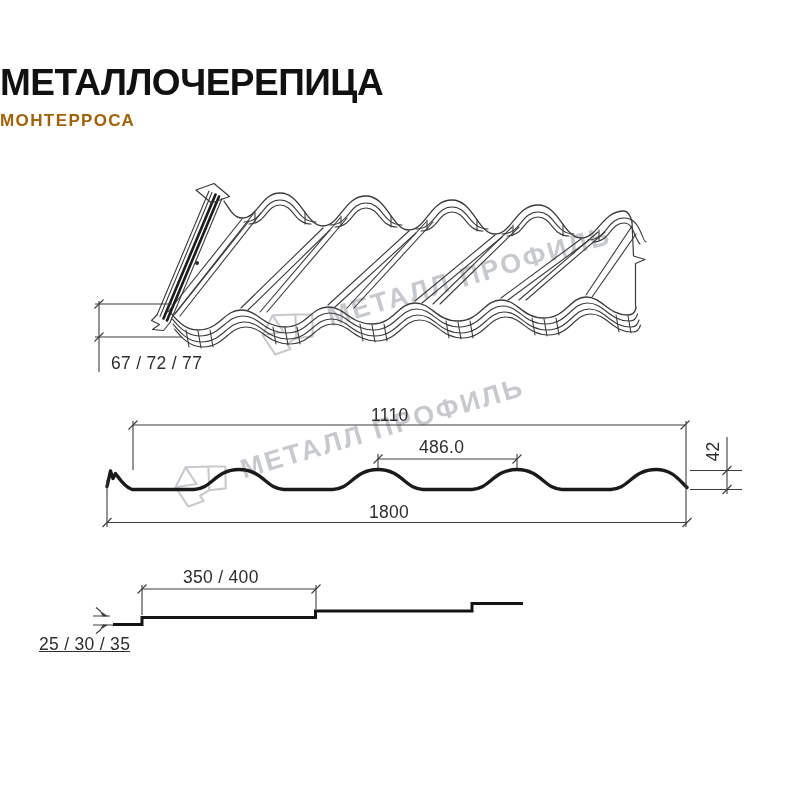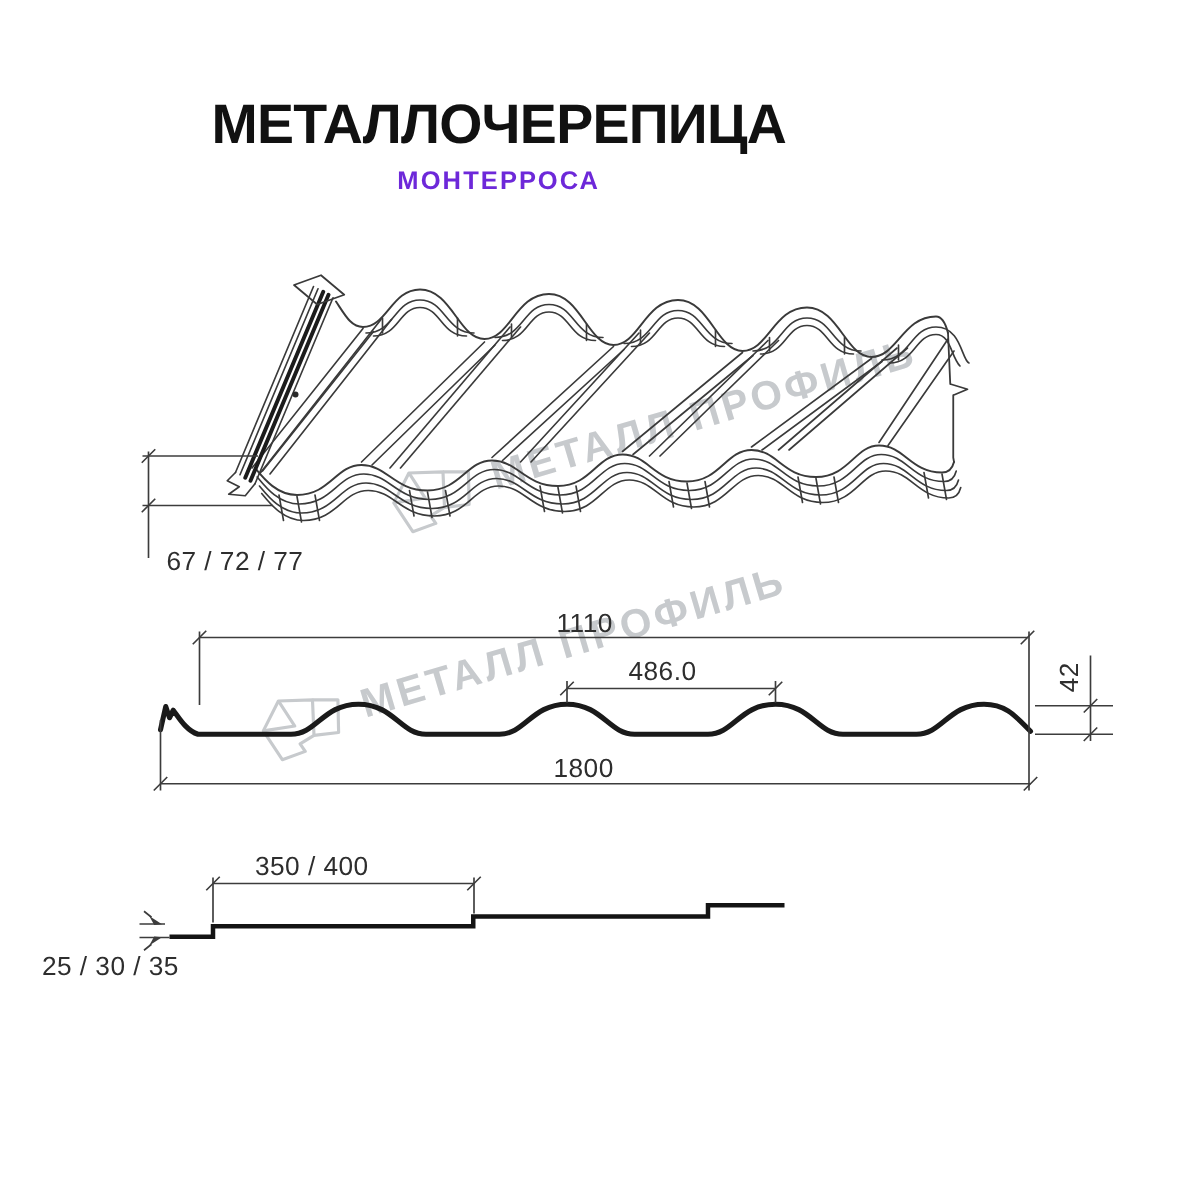--- a/index.html
+++ b/index.html
@@ -1,27 +1,27 @@
 <!DOCTYPE html>
 <html><head>
 <meta charset="utf-8">
 <style>
   html,body{margin:0;padding:0;}
   body{
     width:800px;height:800px;background:#ffffff;position:relative;
     font-family:"Liberation Sans","DejaVu Sans",sans-serif;overflow:hidden;
   }
-  .header{position:absolute;left:16px;top:0;width:633px;text-align:center;z-index:3;}
+  .header{position:absolute;left:0;top:0;width:633px;text-align:left;z-index:3;}
   .title{
     margin-top:64px;font-size:37px;font-weight:800;letter-spacing:-0.5px;
     color:#111111;line-height:1.05;
   }
   .subtitle{
     margin-top:8px;font-size:17px;font-weight:700;letter-spacing:1.4px;
-    color:#6d28d9;
+    color:#a16207;
   }
   .wm{
     position:absolute;display:flex;align-items:center;gap:11px;
     color:#c7cacd;transform:rotate(-16.5deg);transform-origin:0 50%;z-index:1;
   }
   .wm-text{font-size:27px;font-weight:700;letter-spacing:2.5px;white-space:nowrap;}
   .wm-a{left:260px;top:316px;}
   .wm-b{left:173px;top:468px;}
   #art{position:absolute;left:0;top:0;z-index:2;}
   .lbl{
@@ -171,19 +171,19 @@
       <path d="M93 616 L110 616 M93 625 L113 625"></path>
       <path d="M96 607.5 L101 611.5 M96 633.5 L101 629.5"></path>
     </g>
     <g fill="#3c3c3c" stroke="none">
       <path d="M108 616.2 L99.5 610.6 L102.8 616.6 Z"></path>
       <path d="M108 624.8 L99.5 630.4 L102.8 624.4 Z"></path>
     </g>
   </g>
 </svg>
 
-<div class="lbl" style="left:111px;top:353px;margin-top:11px;">67 / 72 / 77</div>
+<div class="lbl" style="left:111px;top:353px;">67 / 72 / 77</div>
 <div class="lbl" style="left:371px;top:405px;">1110</div>
 <div class="lbl" style="left:419px;top:437px;">486.0</div>
 <div class="lbl lbl-rot" style="left:703px;top:441px;">42</div>
 <div class="lbl" style="left:369px;top:502px;">1800</div>
-<div class="lbl" style="left:170px;top:567px;">350 / 400</div>
-<div class="lbl" style="left:28px;top:634px;">25 / 30 / 35</div>
+<div class="lbl" style="left:183px;top:567px;">350 / 400</div>
+<div class="lbl" style="left:39px;top:634px;text-decoration:underline;">25 / 30 / 35</div>
 
 </body></html>

